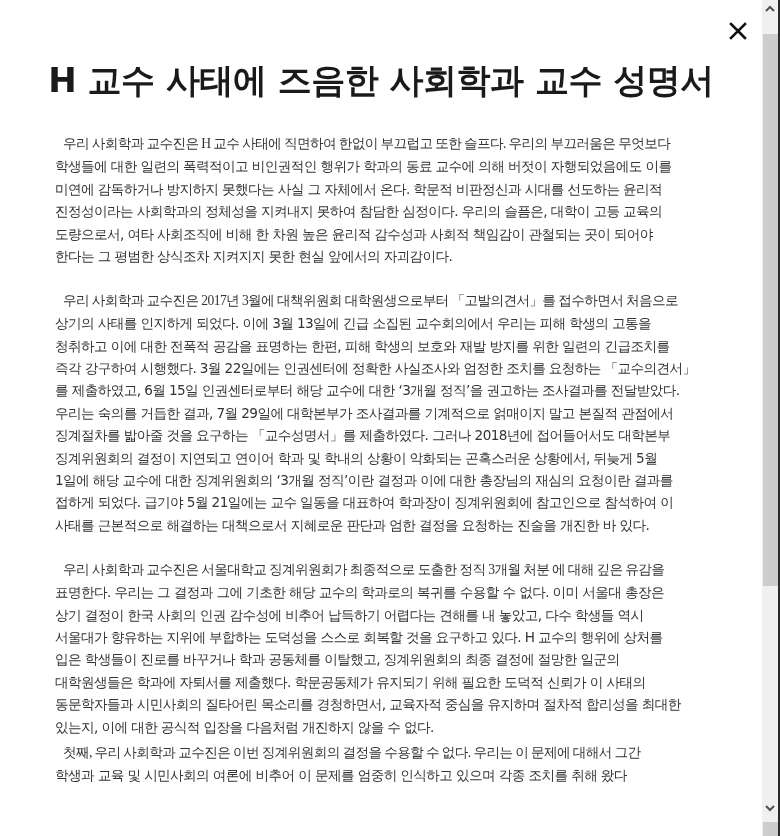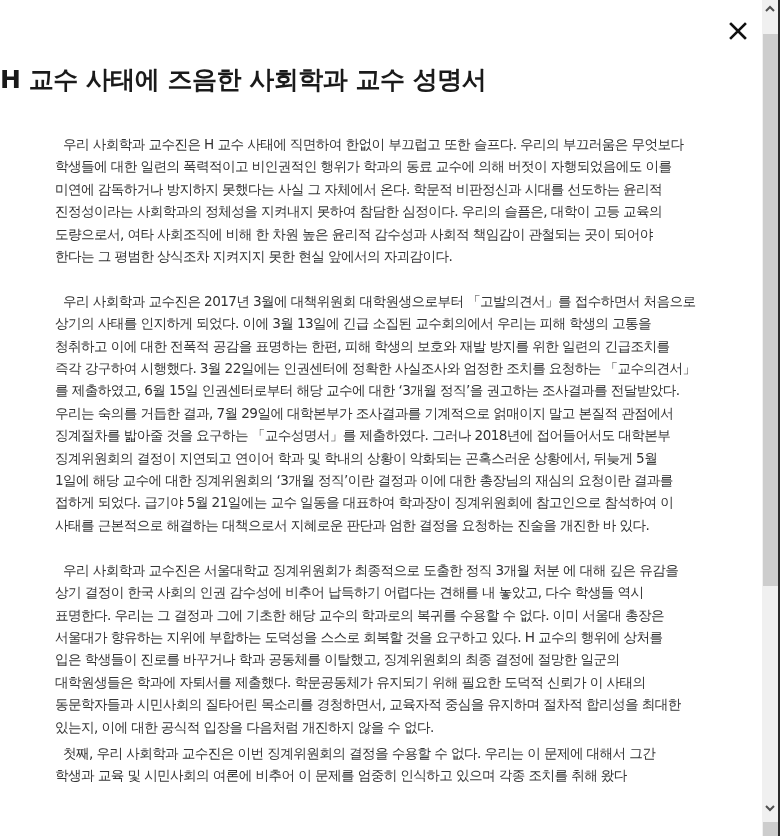--- a/index.html
+++ b/index.html
@@ -17,40 +17,40 @@
   }
   .close-btn {
     position: absolute; left: 726px; top: 18px;
     width: 24px; height: 26px;
     cursor: pointer;
   }
   .close-btn svg { display: block; }
   .title {
     position: absolute; left: 0; top: 58px;
     width: 762px;
-    text-align: left;
-    font-size: 25px;
+    text-align: center;
+    font-size: 34px;
     font-weight: bold;
     color: #1a1a1a;
     letter-spacing: -0.5px;
     margin: 0;
     line-height: 44px;
   }
   .body {
     position: absolute; left: 55px; top: 133px;
     width: 668px;
     font-size: 13.6px;
     line-height: 22.4px;
     color: #333333;
     letter-spacing: -0.6px;
     word-break: keep-all;
   }
   .para { margin: 0 0 22.4px 0; }
   .line { display: block; white-space: nowrap; }
-  .line.indent { padding-left: 8px; }
+  .line.indent { padding-left: 8px; font-family: Liberation Serif, serif; }
   .para.tight { margin-bottom: 4px; }
   .scrollbar {
     position: absolute; left: 762px; top: 0;
     width: 16px; height: 836px;
     background: #f0f0f0;
   }
   .scroll-arrow-up, .scroll-arrow-down {
     position: absolute; left: 0; width: 16px; height: 17px;
     display: flex; align-items: center; justify-content: center;
   }
@@ -102,22 +102,22 @@
       <span class="line">를 제출하였고, 6월 15일 인권센터로부터 해당 교수에 대한 ‘3개월 정직’을 권고하는 조사결과를 전달받았다.</span>
       <span class="line">우리는 숙의를 거듭한 결과, 7월 29일에 대학본부가 조사결과를 기계적으로 얽매이지 말고 본질적 관점에서</span>
       <span class="line">징계절차를 밟아줄 것을 요구하는 「교수성명서」를 제출하였다. 그러나 2018년에 접어들어서도 대학본부</span>
       <span class="line">징계위원회의 결정이 지연되고 연이어 학과 및 학내의 상황이 악화되는 곤혹스러운 상황에서, 뒤늦게 5월</span>
       <span class="line">1일에 해당 교수에 대한 징계위원회의 ‘3개월 정직’이란 결정과 이에 대한 총장님의 재심의 요청이란 결과를</span>
       <span class="line">접하게 되었다. 급기야 5월 21일에는 교수 일동을 대표하여 학과장이 징계위원회에 참고인으로 참석하여 이</span>
       <span class="line">사태를 근본적으로 해결하는 대책으로서 지혜로운 판단과 엄한 결정을 요청하는 진술을 개진한 바 있다.</span>
     </p>
     <p class="para tight">
       <span class="line indent">우리 사회학과 교수진은 서울대학교 징계위원회가 최종적으로 도출한 정직 3개월 처분 에 대해 깊은 유감을</span>
+      <span class="line">표명한다. 우리는 그 결정과 그에 기초한 해당 교수의 학과로의 복귀를 수용할 수 없다. 이미 서울대 총장은</span>
       <span class="line">상기 결정이 한국 사회의 인권 감수성에 비추어 납득하기 어렵다는 견해를 내 놓았고, 다수 학생들 역시</span>
-      <span class="line">표명한다. 우리는 그 결정과 그에 기초한 해당 교수의 학과로의 복귀를 수용할 수 없다. 이미 서울대 총장은</span>
       <span class="line">서울대가 향유하는 지위에 부합하는 도덕성을 스스로 회복할 것을 요구하고 있다. H 교수의 행위에 상처를</span>
       <span class="line">입은 학생들이 진로를 바꾸거나 학과 공동체를 이탈했고, 징계위원회의 최종 결정에 절망한 일군의</span>
       <span class="line">대학원생들은 학과에 자퇴서를 제출했다. 학문공동체가 유지되기 위해 필요한 도덕적 신뢰가 이 사태의</span>
       <span class="line">동문학자들과 시민사회의 질타어린 목소리를 경청하면서, 교육자적 중심을 유지하며 절차적 합리성을 최대한</span>
       <span class="line">있는지, 이에 대한 공식적 입장을 다음처럼 개진하지 않을 수 없다.</span>
     </p>
     <p class="para">
       <span class="line indent">첫째, 우리 사회학과 교수진은 이번 징계위원회의 결정을 수용할 수 없다. 우리는 이 문제에 대해서 그간</span>
       <span class="line">학생과 교육 및 시민사회의 여론에 비추어 이 문제를 엄중히 인식하고 있으며 각종 조치를 취해 왔다</span>
     </p>

